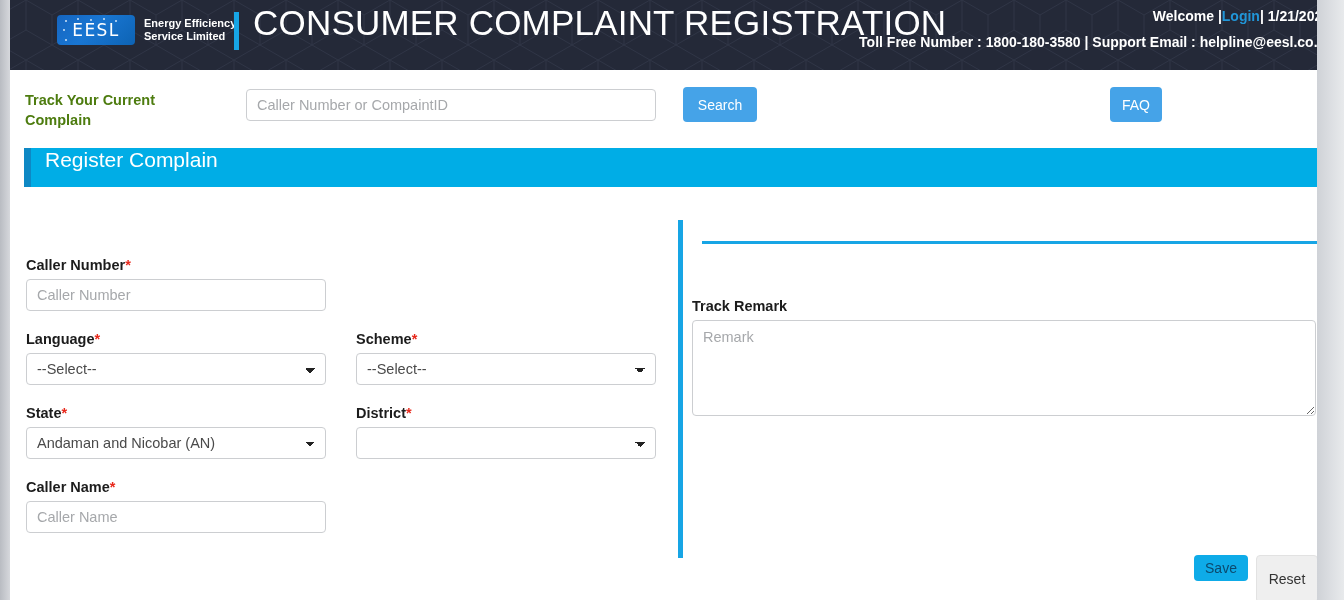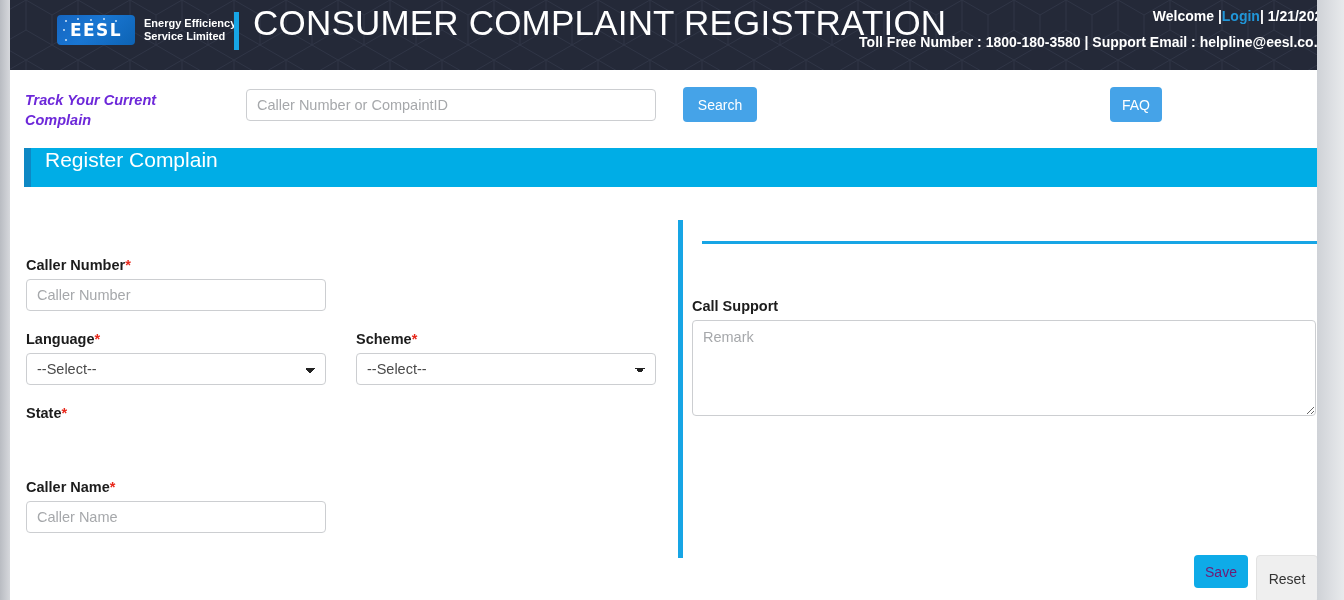--- a/index.html
+++ b/index.html
@@ -53,21 +53,21 @@
   .logo-badge {
     width: 78px; height: 30px;
     border-radius: 4px;
     background: linear-gradient(135deg, #1565c0 0%, #1976d2 45%, #0d63b4 100%);
     position: relative;
     display: flex; align-items: center; justify-content: center;
   }
   .logo-badge .eesl-text {
     color: #ffffff;
     font-size: 17px;
-    font-weight: bold;
+    font-weight: normal;
     letter-spacing: 1.4px;
     font-family: "DejaVu Sans", sans-serif;
     line-height: 1;
   }
   .logo-badge .dot {
     position: absolute;
     width: 2px; height: 2px;
     background: #cfe3f7;
     border-radius: 50%;
   }
@@ -116,23 +116,22 @@
   .track-row {
     position: absolute; top: 70px; left: 10px;
     width: 1307px; height: 74px;
     background: #ffffff;
   }
   .track-label {
     position: absolute; left: 15px; top: 20px;
     width: 190px;
     font-size: 14.5px;
     font-weight: bold;
-    color: #6d28d9;
+    color: #4d7c0f;
     line-height: 20px;
-    font-style: italic;
   }
   .track-input {
     position: absolute; left: 236px; top: 19px;
     width: 410px; height: 32px;
     border: 1px solid #ccced1;
     border-radius: 4px;
     padding: 0 10px;
     font-size: 14.5px;
     color: #333;
     font-family: "Liberation Sans", sans-serif;
@@ -252,23 +251,23 @@
     outline: none;
     background: #ffffff;
   }
   .remark-box::placeholder { color: #a6a8ab; }
 
   .btn-row {
     position: absolute; left: 1194px; top: 555px;
     display: flex; gap: 8px;
   }
   .btn-save {
-    width: 54px; height: 33px;
+    width: 54px; height: 26px;
     background: #0eabe8;
-    color: #701a75;
+    color: #0c4a6e;
   }
   .btn-reset {
     width: 62px; height: 48px;
     background: #efefef;
     color: #333333;
     border: 1px solid #e2e2e2;
   }
 </style>
 </head>
 <body>
@@ -359,34 +358,45 @@
       </label>
       <select class="ctrl">
         <option>--Select--</option>
       </select>
     </div>
 
     <div class="fg fg-state">
       <label class="field-label">
         <span>State</span><span class="req">*</span>
       </label>
-    </div>
-
+      <select class="ctrl">
+        <option>Andaman and Nicobar (AN)</option>
+      </select>
+    </div>
+
+    <div class="fg fg-district">
+      <label class="field-label">
+        <span>District</span><span class="req">*</span>
+      </label>
+      <select class="ctrl">
+        <option></option>
+      </select>
+    </div>
 
     <div class="fg fg-caller-name">
       <label class="field-label">
         <span>Caller Name</span><span class="req">*</span>
       </label>
       <input class="ctrl" type="text" placeholder="Caller Name" style="">
     </div>
 
     <div class="hrule"></div>
 
     <div class="fg fg-remark">
-      <label class="field-label">Call Support</label>
+      <label class="field-label">Track Remark</label>
       <textarea class="remark-box" placeholder="Remark" style=""></textarea>
     </div>
 
   </div>
 
   <div class="btn-row">
     <button class="btn btn-save">Save</button>
     <button class="btn btn-reset">Reset</button>
   </div>
 

